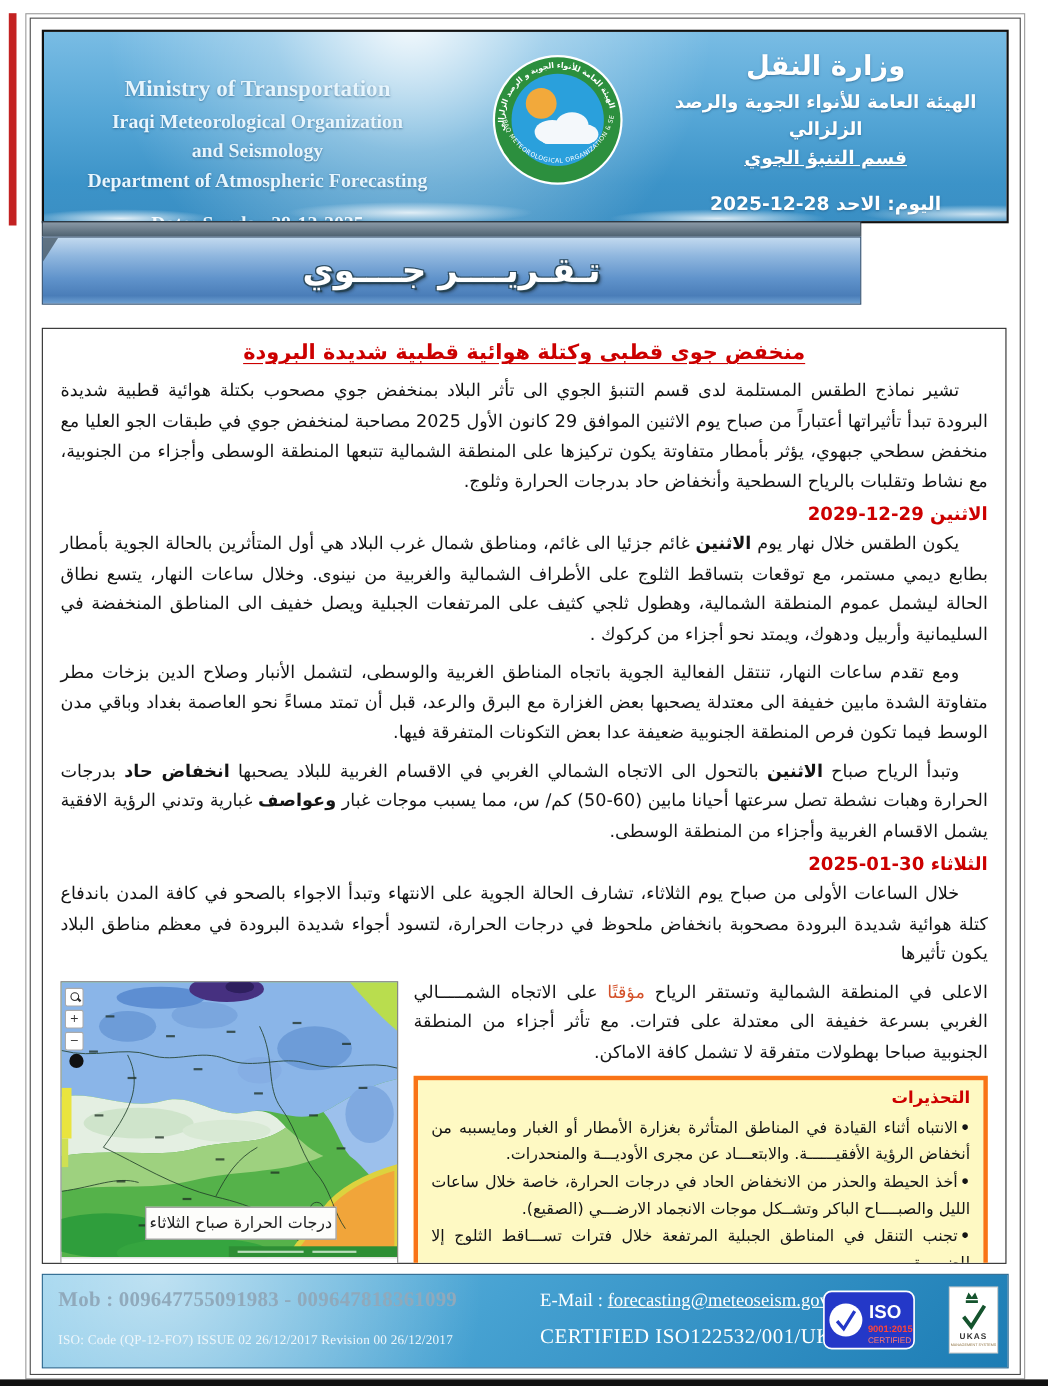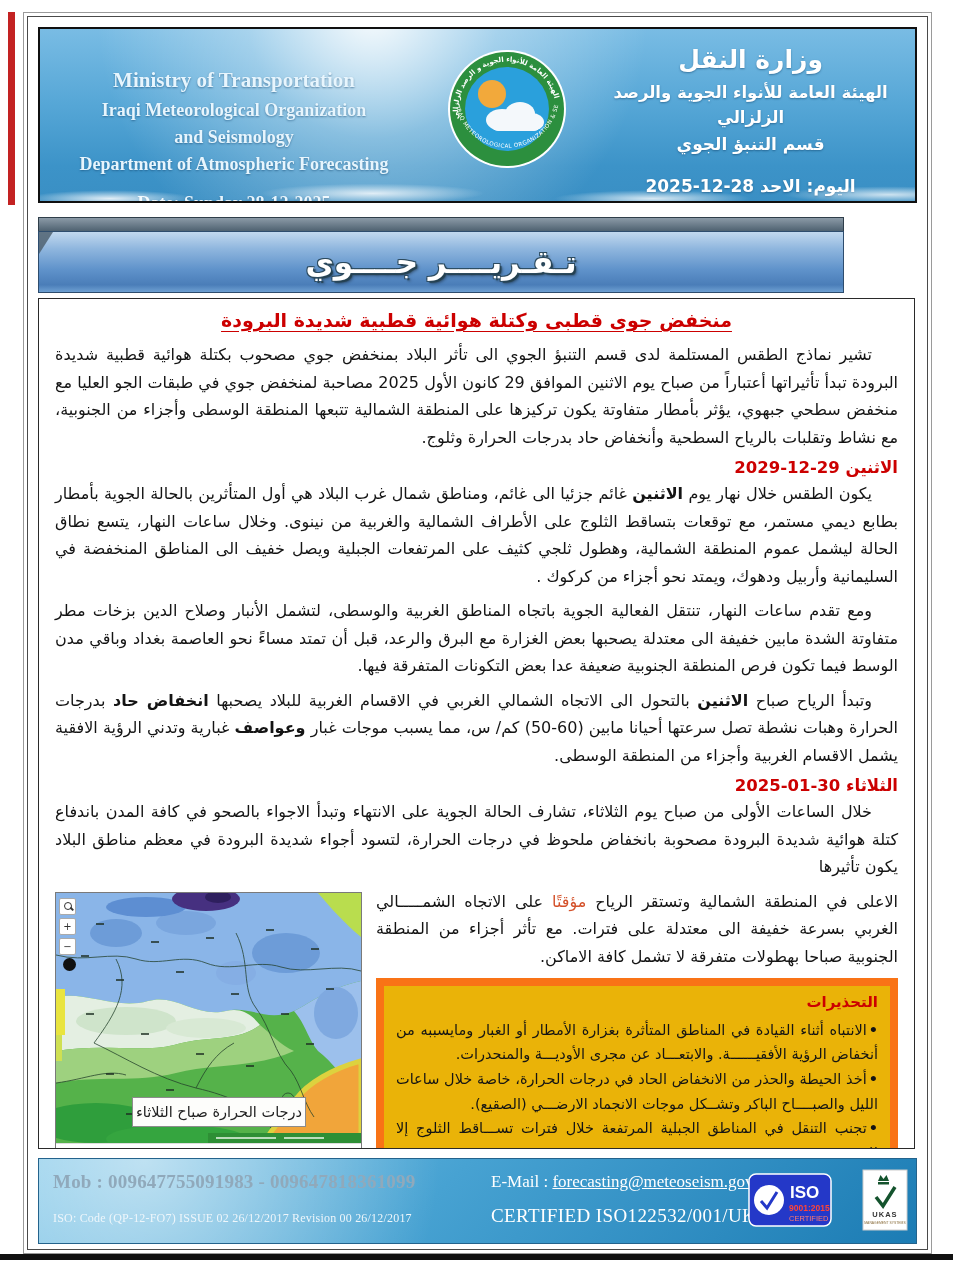--- a/index.html
+++ b/index.html
@@ -26,25 +26,25 @@
   .hdr-en{flex:1.18;color:#e7f5fd;text-align:center;font-family:"Liberation Serif",serif;font-weight:bold;
           padding-top:36px;text-shadow:0 1px 2px rgba(20,70,110,.55);line-height:1.5;}
   .hdr-en .l1{font-size:21px;}
   .hdr-en .l2,.hdr-en .l3,.hdr-en .l4{font-size:18px;}
   .hdr-en .date{font-size:18px;margin-top:12px;}
   .hdr-logo{width:158px;display:flex;align-items:flex-start;justify-content:center;padding-top:5px;}
   .hdr-ar{flex:1;direction:rtl;text-align:center;color:#fff;font-weight:bold;padding-top:12px;line-height:1.55;
           text-shadow:0 1px 2px rgba(20,70,110,.55);}
   .hdr-ar .l1{font-size:25px;}
   .hdr-ar .l2{font-size:16.5px;}
-  .hdr-ar .l3{font-size:17px;}
+  .hdr-ar .l3{font-size:17px;text-decoration:underline;}
   .hdr-ar .date{font-size:17px;margin-top:16px;}
 
   
-  .tb{position:absolute;left:10px;top:200px;width:806px;}
+  .tb{position:absolute;left:10px;top:184px;width:745px;}
   .tb-top{height:13px;background:linear-gradient(180deg,#8b9aa7 0%,#4f6271 100%);border:1px solid #2f3e4a;border-bottom:none;}
   .tb-main{position:relative;height:60px;border:1px solid #2e4d6e;
            background:linear-gradient(180deg,#c2d9ef 0%,#8fb6de 28%,#6093cb 62%,#4a7db8 88%,#6ea0d2 100%);
            display:flex;align-items:center;justify-content:center;}
   .tb-main::before{content:"";position:absolute;left:0;top:0;width:14px;height:22px;
            background:#4f6271;clip-path:polygon(0 0,100% 0,0 100%);opacity:.85;}
   .tb-text{font-size:31px;font-weight:bold;color:#fff;direction:rtl;
            text-shadow:-1px -1px 0 #2c4a5e,1px -1px 0 #2c4a5e,-1px 1px 0 #2c4a5e,2px 2px 1px #24404f,3px 3px 3px rgba(0,0,0,.35);}
 
   
@@ -63,21 +63,21 @@
                border:1px solid #8c8c8c;display:flex;align-items:center;justify-content:center;
                font-size:14.5px;color:#222;direction:rtl;}
   .map-foot{position:absolute;left:0;bottom:0;width:100%;height:32px;background:#fff;border-top:1px solid #ddd;}
   .map-valid{position:absolute;right:6px;top:5px;font-size:6.5px;color:#999;text-align:right;line-height:1.5;direction:ltr;}
   .map-ctrl{position:absolute;left:3px;top:5px;width:17px;display:flex;flex-direction:column;gap:3px;z-index:3;}
   .mbox{width:15px;height:15px;background:#fff;border:1px solid #aaa;border-radius:2px;
         display:flex;align-items:center;justify-content:center;font-size:10px;color:#333;position:relative;}
   .mag{width:6px;height:6px;border:1.5px solid #333;border-radius:50%;position:relative;}
   .mag::after{content:"";position:absolute;left:5px;top:5px;width:4px;height:1.5px;background:#333;transform:rotate(45deg);}
   .mdot{width:13px;height:13px;border-radius:50%;background:#111;margin-left:1px;}
-  .warnbox{margin:8px 0 0 0;margin-left:321px;border:8px solid #f97316;background:#eab308;
+  .warnbox{margin:8px 0 0 0;margin-left:321px;border:4px solid #f97316;background:#fef9c3;
            padding:4px 12px 8px;font-size:14.5px;line-height:1.7;text-align:justify;color:#141414;}
   .warn-head{color:#cc0000;font-weight:bold;font-size:15px;margin-bottom:2px;}
   .warn-item{margin:0;}
   .warn-item .blt{font-weight:bold;margin-left:2px;}
 
   
   .pfoot{position:absolute;left:10px;top:1141px;width:877px;height:84px;border:1px solid #24638c;
          background:
            radial-gradient(circle at 12% 0%, rgba(255,255,255,.55) 0%, rgba(255,255,255,0) 38%),
            linear-gradient(135deg,#7ec6e8 0%,#47a2d2 45%,#1c7cb4 100%);

